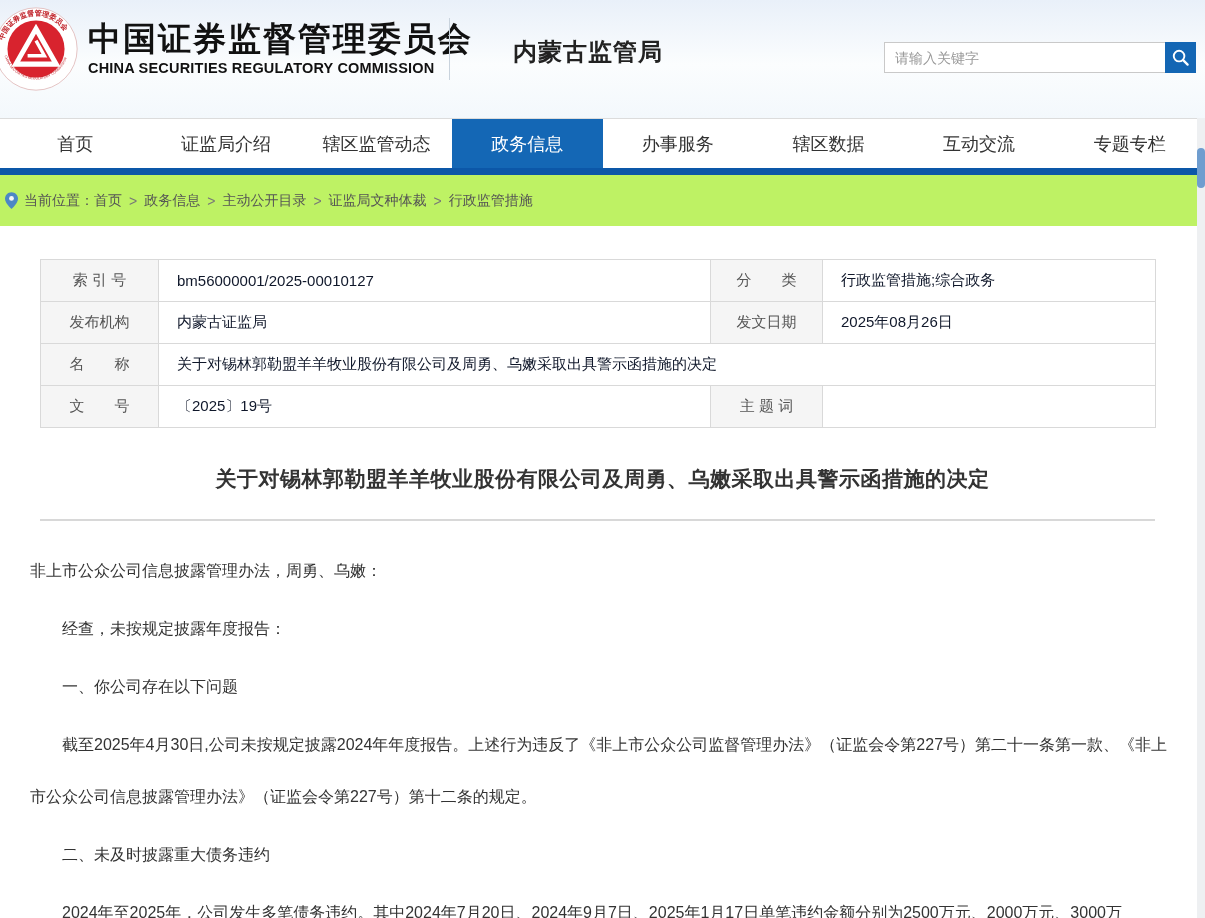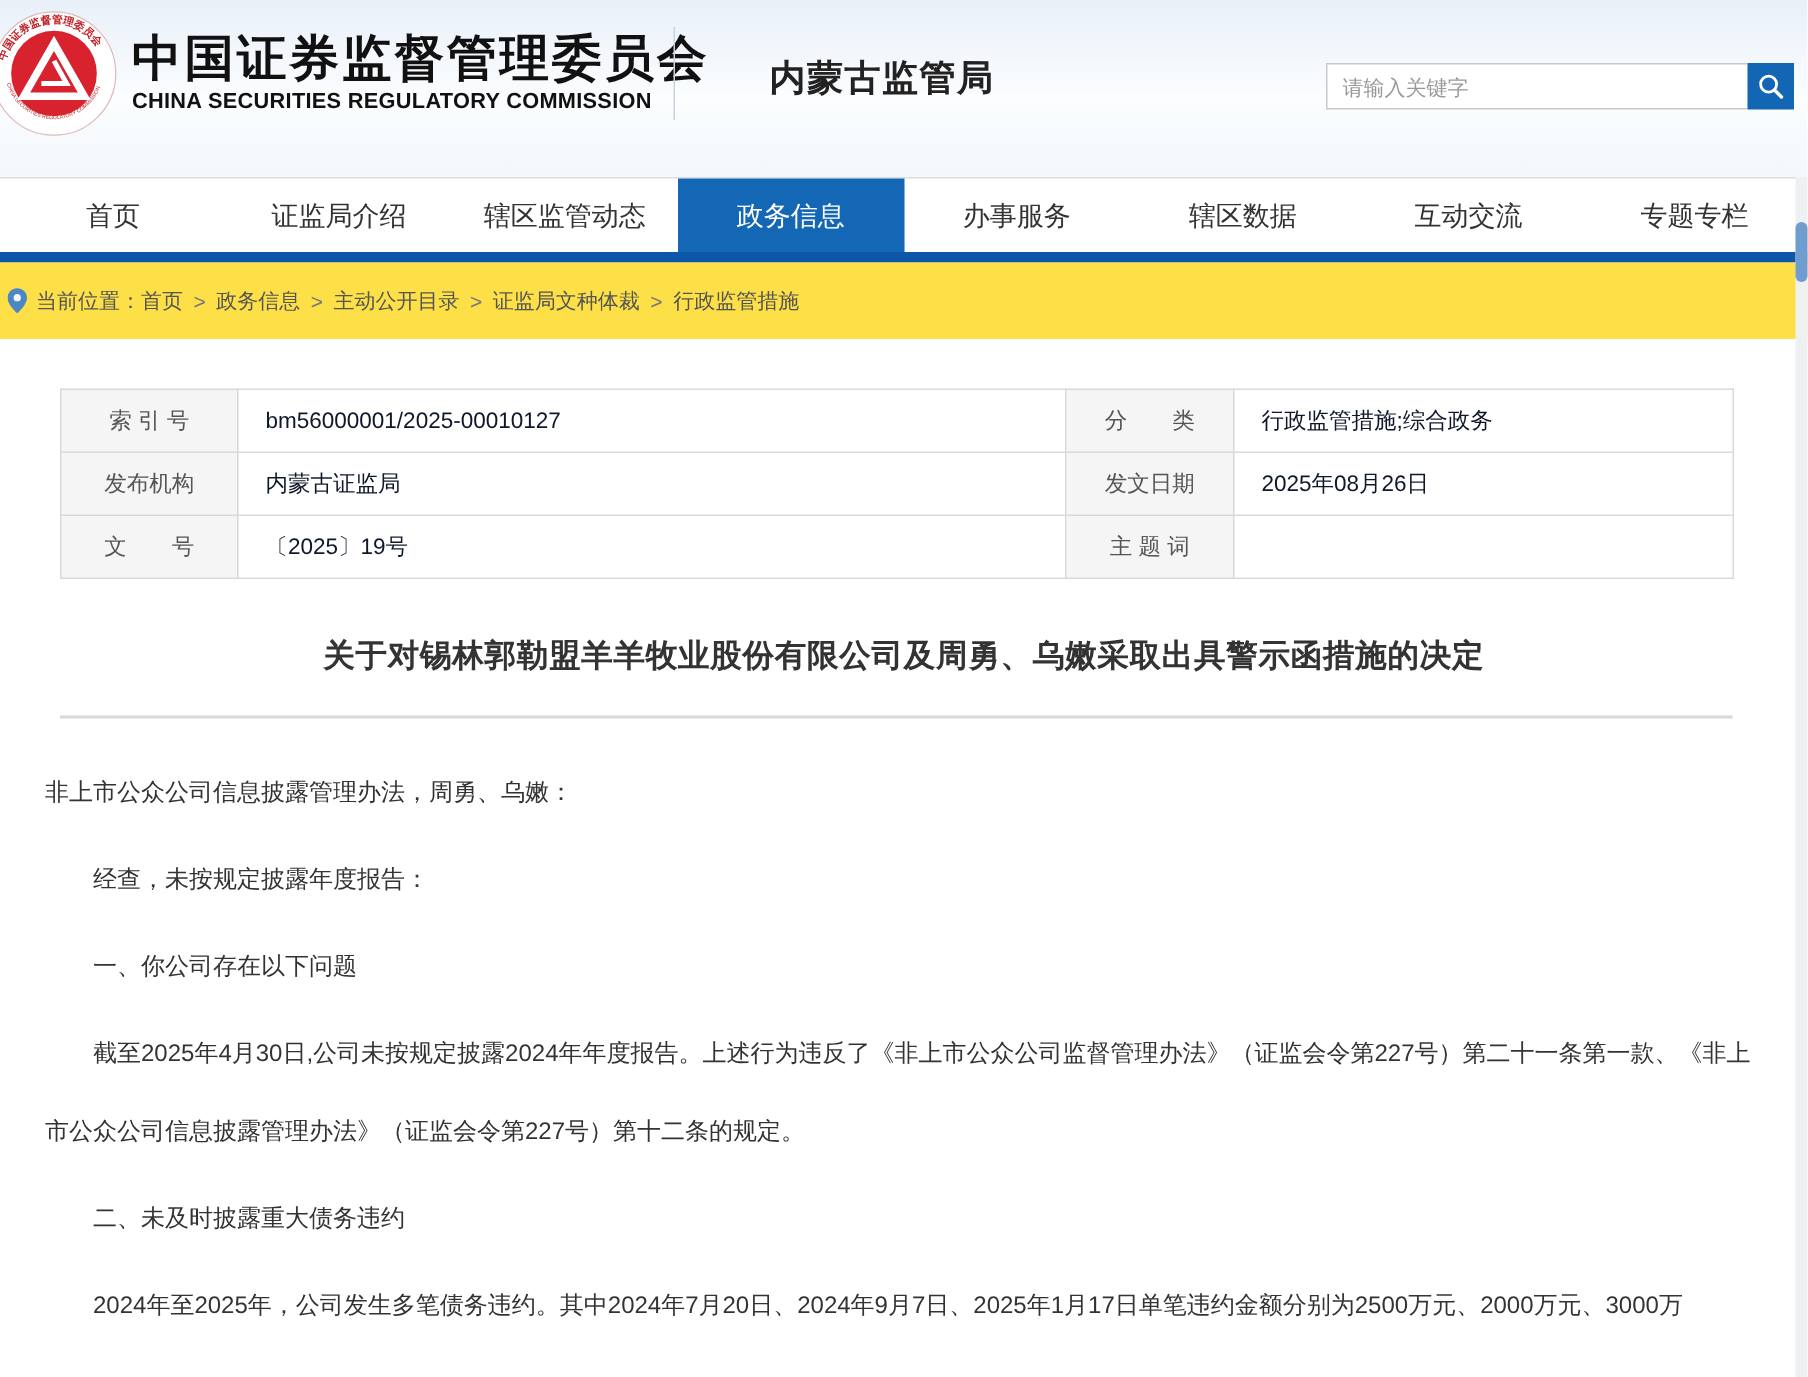--- a/index.html
+++ b/index.html
@@ -25,21 +25,21 @@
     display: flex; align-items: center; justify-content: center; }
 
   
   .main-nav { display: flex; height: 50px; border-top: 1px solid #dcdcdc; background: #fff; }
   .nav-item { flex: 1; display: flex; align-items: center; justify-content: center;
     font-size: 18px; color: #333; cursor: pointer; white-space: nowrap; }
   .nav-item.active { background: #1467b5; color: #fff; }
   .nav-bottom-bar { height: 7px; background: #0c57a8; }
 
   
-  .breadcrumb-bar { height: 51px; background: #fde047; display: flex; align-items: center;
+  .breadcrumb-bar { height: 51px; background: #bef264; display: flex; align-items: center;
     padding-left: 5px; font-size: 14px; color: #555; }
   .breadcrumb-bar .pin { margin-right: 6px; display: inline-flex; }
   .crumb { color: #555; cursor: pointer; text-decoration: none; }
   .crumb-sep { margin: 0 7px; color: #777; }
   .crumb-label { color: #555; }
 
   
   .content { background: #fff; position: relative; }
   .doc-table { border-collapse: collapse; margin: 33px 0 0 40px; width: 1115px; table-layout: fixed; }
   .doc-table td { border: 1px solid #d9d9d9; height: 42px; font-size: 15px; vertical-align: middle; }
@@ -139,20 +139,24 @@
       <td class="lbl">分　　类</td>
       <td class="val">行政监管措施;综合政务</td>
     </tr>
     <tr>
       <td class="lbl">发布机构</td>
       <td class="val">内蒙古证监局</td>
       <td class="lbl">发文日期</td>
       <td class="val">2025年08月26日</td>
     </tr>
     <tr>
+      <td class="lbl">名　　称</td>
+      <td class="val" colspan="3">关于对锡林郭勒盟羊羊牧业股份有限公司及周勇、乌嫩采取出具警示函措施的决定</td>
+    </tr>
+    <tr>
       <td class="lbl">文　　号</td>
       <td class="val">〔2025〕19号</td>
       <td class="lbl">主 题 词</td>
       <td class="val"></td>
     </tr>
   </tbody>
     </table>
 
   <h1 class="article-title">关于对锡林郭勒盟羊羊牧业股份有限公司及周勇、乌嫩采取出具警示函措施的决定</h1>
   <div class="title-divider"></div>

